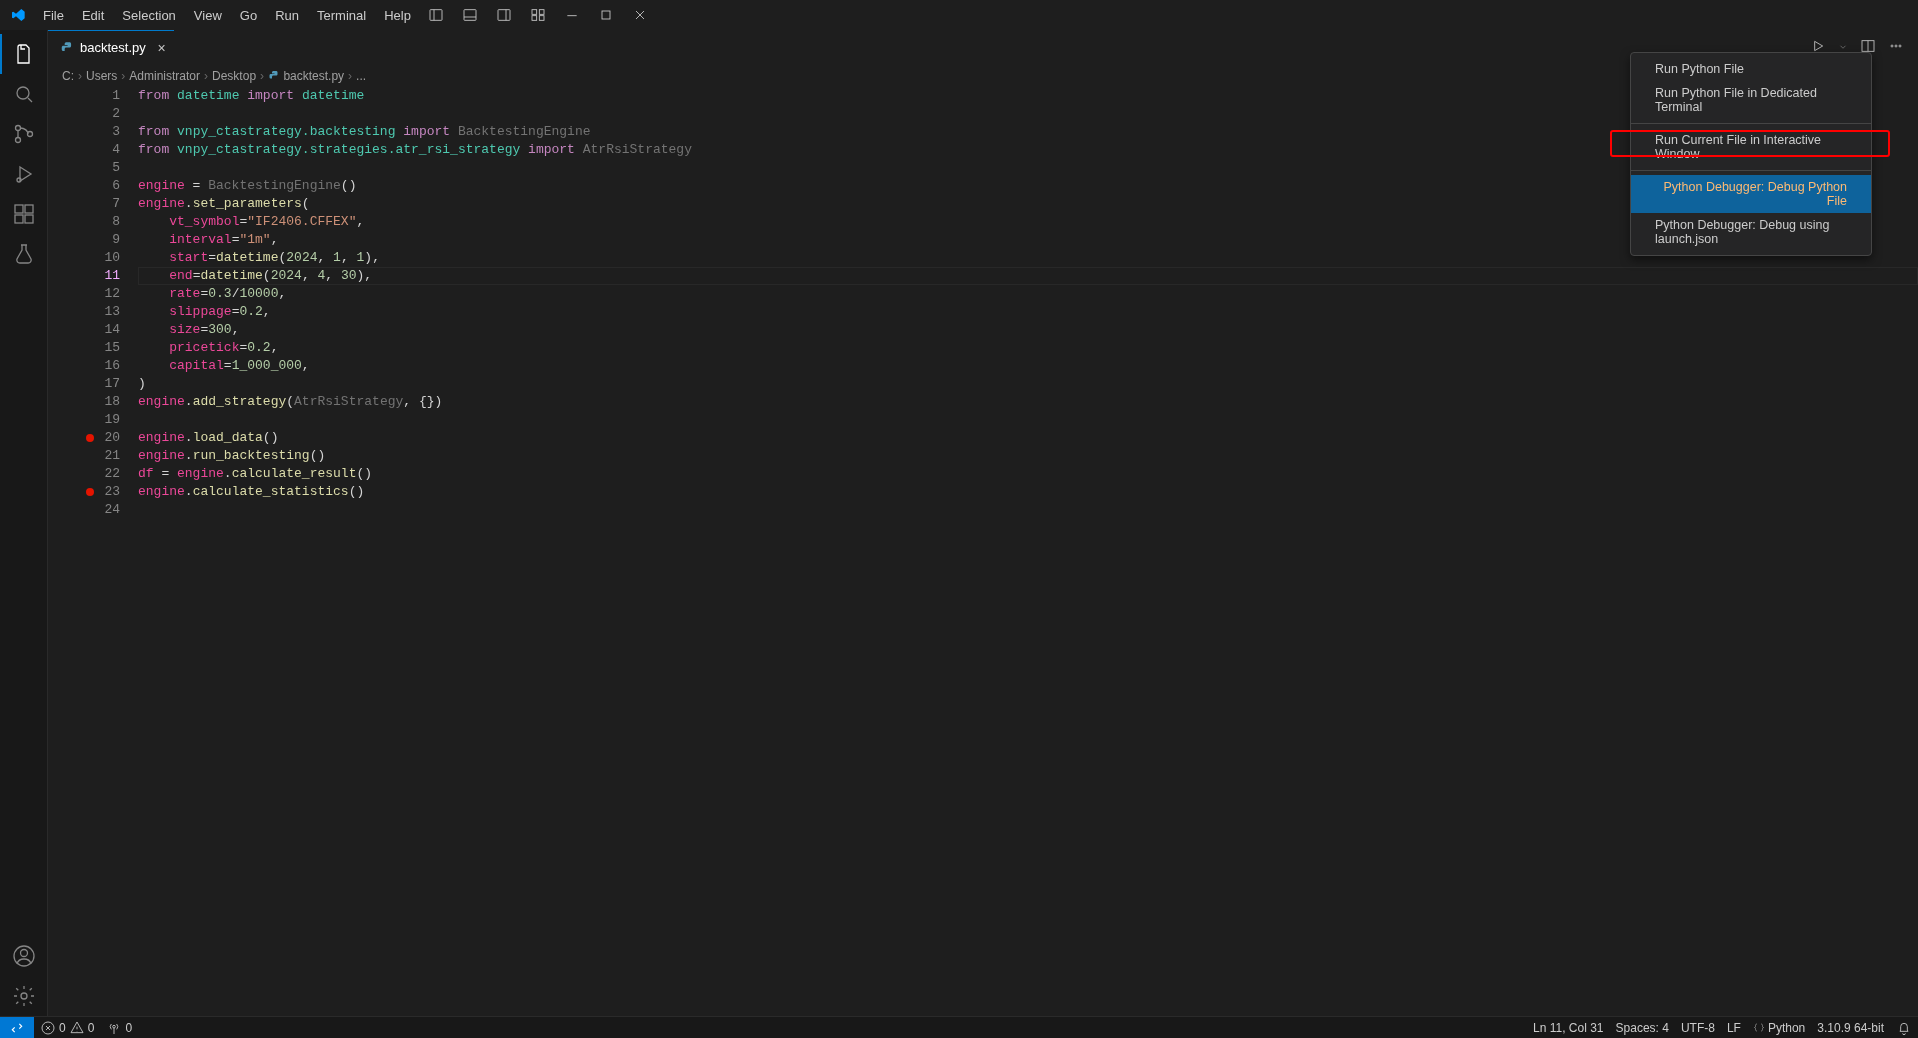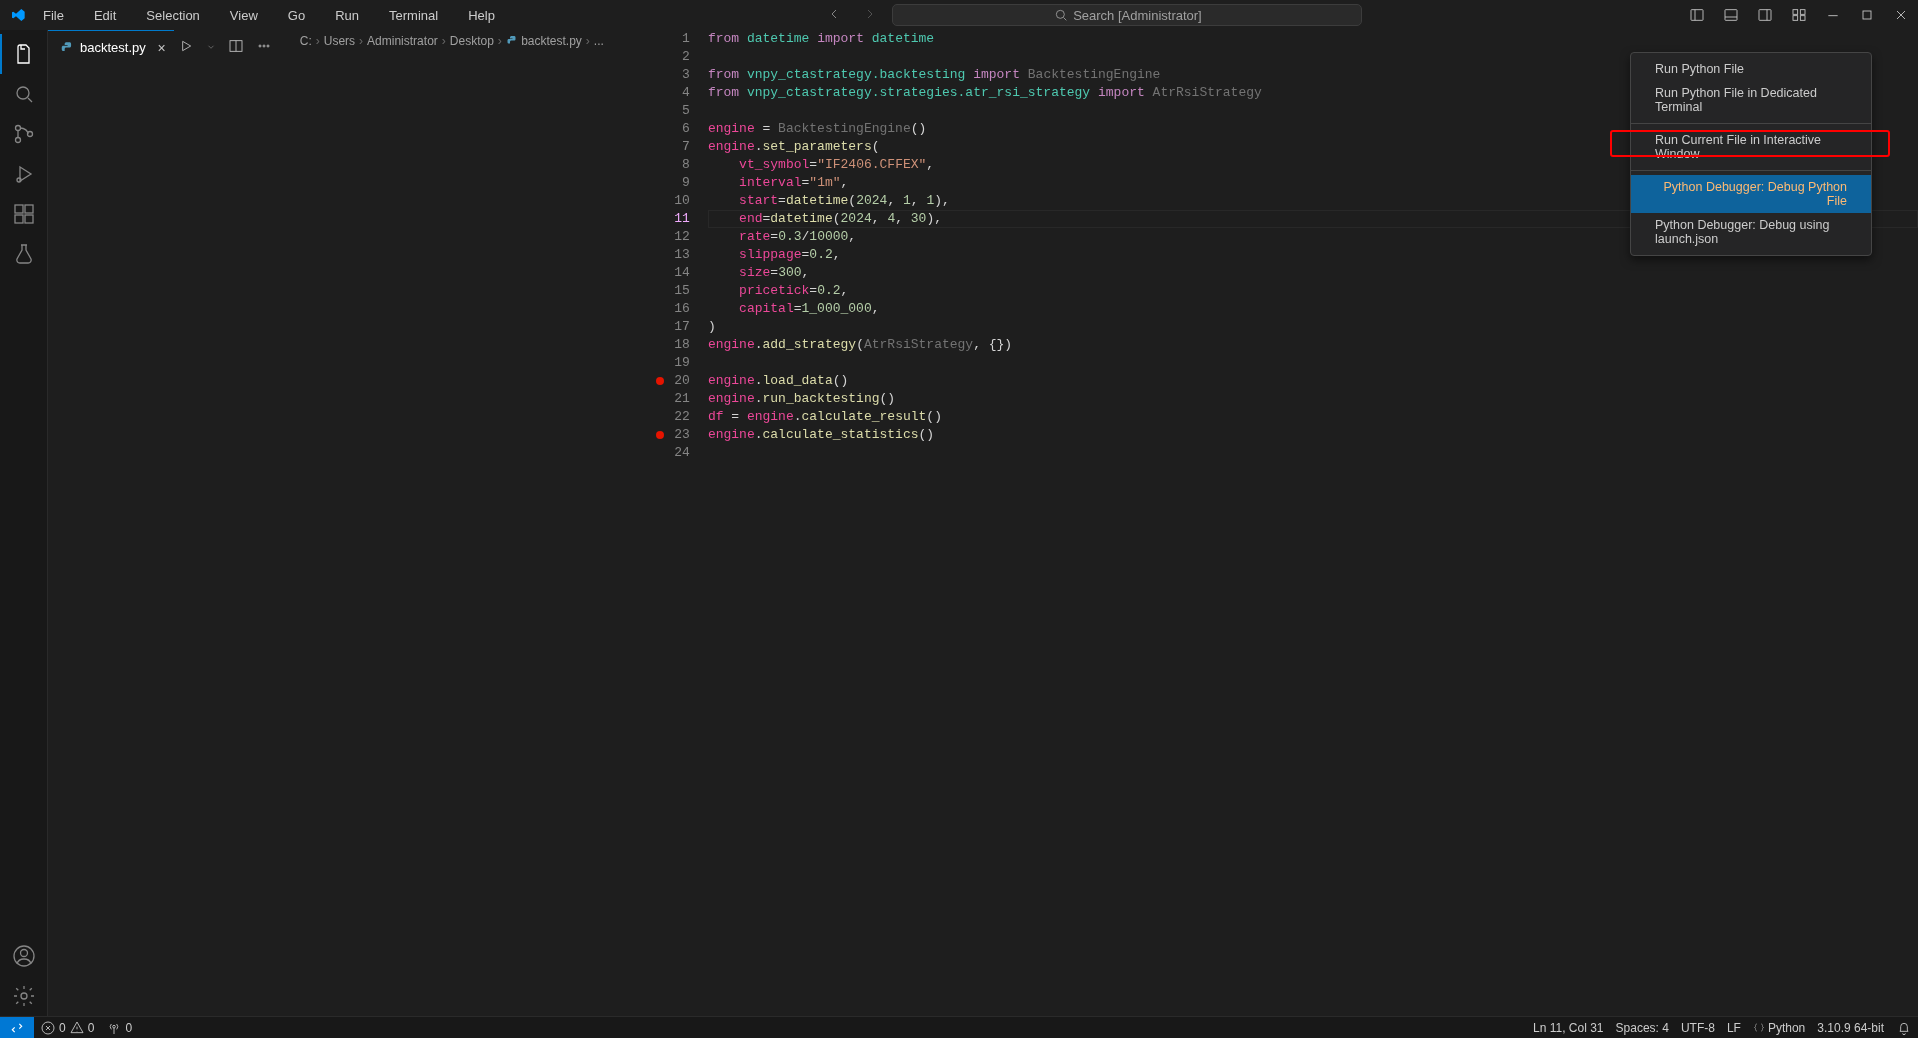--- a/index.html
+++ b/index.html
@@ -1,35 +1,35 @@
 <!DOCTYPE html>
 <html><head>
 <meta charset="utf-8">
 <style>
 * { margin:0; padding:0; box-sizing:border-box; }
 html,body { width:100%; height:100%; background:#1e1e1e; color:#cccccc; font-family:"Segoe UI",Arial,sans-serif; font-size:13px; overflow:hidden; }
 
 .titlebar { height:30px; background:#1e1e1e; display:flex; align-items:center; user-select:none; }
 .titlebar .logo { width:35px; display:flex; justify-content:center; }
 .titlebar .logo svg { width:16px; height:16px; }
-.titlebar .menu { display:flex; gap:14px; }
+.titlebar .menu { display:flex; gap:2px; }
 .titlebar .menu div { padding:4px 8px; cursor:pointer; color:#cccccc; }
 .titlebar .center { flex:1; display:flex; align-items:center; justify-content:center; gap:8px; }
 .titlebar .navbtn { color:#979797; padding:3px 6px; cursor:pointer; }
 .titlebar .search { flex:0 0 470px; height:22px; background:#2a2a2a; border:1px solid #3c3c3c; border-radius:5px; display:flex; align-items:center; justify-content:center; color:#a0a0a0; gap:4px; }
 .titlebar .right-icons { display:flex; align-items:center; gap:0; }
 .titlebar .right-icons .ic { width:34px; height:30px; display:flex; align-items:center; justify-content:center; color:#cccccc; cursor:pointer; }
 
 .body { display:flex; height:calc(100% - 30px - 22px); }
 .activity { width:48px; background:#181818; display:flex; flex-direction:column; align-items:center; padding-top:4px; border-right:1px solid #2a2a2a;}
 .activity .aic { width:48px; height:40px; display:flex; align-items:center; justify-content:center; color:#858585; cursor:pointer; position:relative;}
 .activity .aic.active { color:#ffffff; }
 .activity .aic.active::before { content:""; position:absolute; left:0; top:0; bottom:0; width:2px; background:#007acc; }
 .activity .spacer { flex:1; }
-.editor { flex:1; display:flex; flex-direction:row; background:#1e1e1e; }
+.editor { flex:1; display:flex; flex-direction:column; background:#1e1e1e; }
 .tabs { height:35px; display:flex; background:#1e1e1e; border-bottom:1px solid #1e1e1e; }
 .tab { display:flex; align-items:center; padding:0 28px 0 12px; gap:6px; background:#1e1e1e; color:#ffffff; border-top:1px solid #007acc; position:relative; }
 .tab .close { position:absolute; right:8px; color:#c5c5c5; cursor:pointer; font-size:14px; }
 .tab-actions { margin-left:auto; display:flex; align-items:center; gap:4px; padding-right:10px; color:#c5c5c5; }
 .tab-actions .ta { padding:4px 4px; cursor:pointer; }
 .breadcrumb { height:22px; display:flex; align-items:center; padding:0 14px; color:#a0a0a0; font-size:12px; gap:4px; }
 .breadcrumb .sep { color:#666; }
 .code-area { flex:1; position:relative; font-family:Consolas,"Courier New",monospace; font-size:13px; line-height:18px; overflow:hidden;}
 .gutter { position:absolute; left:0; top:0; width:90px; text-align:right; color:#858585; }
 .gutter .ln { height:18px; padding-right:18px; position:relative;}
@@ -75,39 +75,20 @@
   <div class="menu" id="menu-bar">
       <div>File</div>
       <div>Edit</div>
       <div>Selection</div>
       <div>View</div>
       <div>Go</div>
       <div>Run</div>
       <div>Terminal</div>
       <div>Help</div>
     </div>
-  <div class="center">
-    <div class="navbtn">
-      <svg class="svgic" viewBox="0 0 24 24">
-          <path d="M15 6l-6 6 6 6"></path>
-        </svg>
-    </div>
-    <div class="navbtn" style="opacity:.5">
-      <svg class="svgic" viewBox="0 0 24 24">
-          <path d="M9 6l6 6-6 6"></path>
-        </svg>
-    </div>
-    <div class="search">
-      <svg class="svgic" viewBox="0 0 24 24">
-          <circle cx="11" cy="11" r="6"></circle>
-          <path d="M20 20l-4-4"></path>
-        </svg>
-      <span>Search [Administrator]</span>
-    </div>
-  </div>
   <div class="right-icons">
     <div class="ic">
         <svg class="svgic" viewBox="0 0 24 24">
           <rect x="3" y="4" width="18" height="16" rx="1"></rect>
           <path d="M9 4v16"></path>
         </svg>
       </div>
     <div class="ic">
         <svg class="svgic" viewBox="0 0 24 24">
           <rect x="3" y="4" width="18" height="16" rx="1"></rect>

